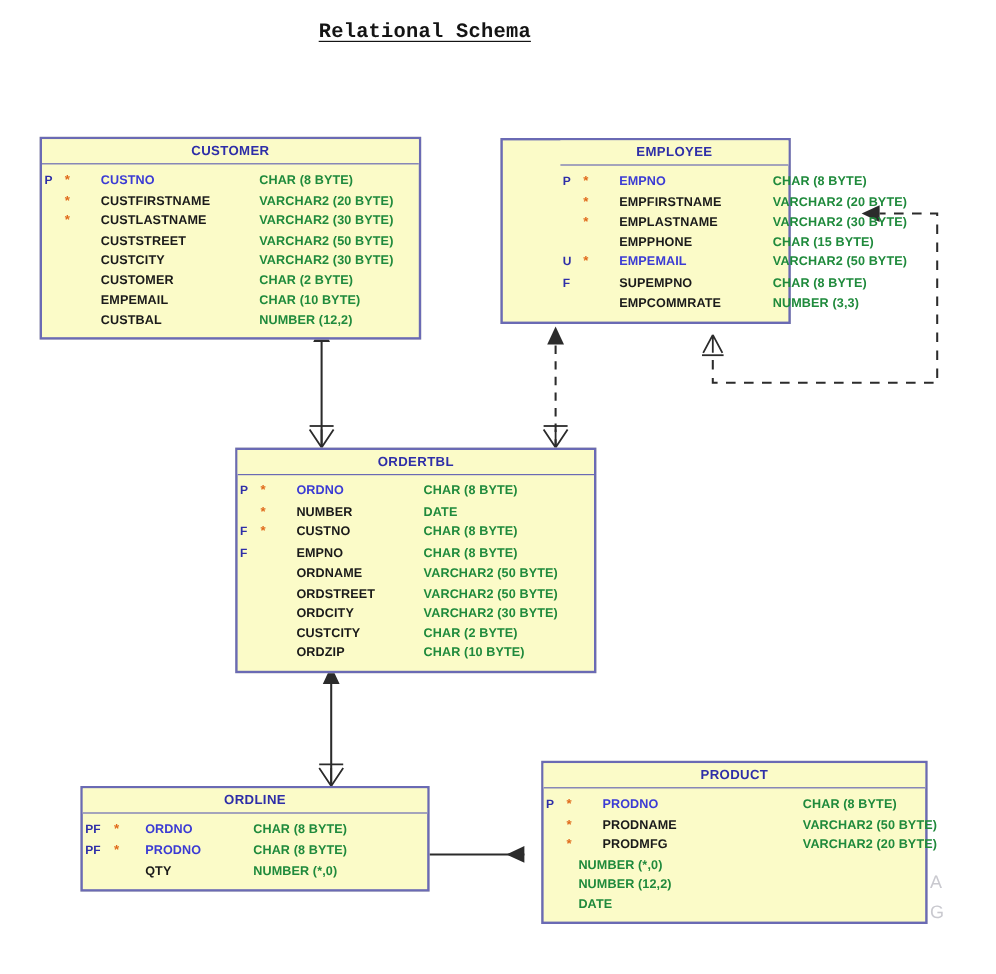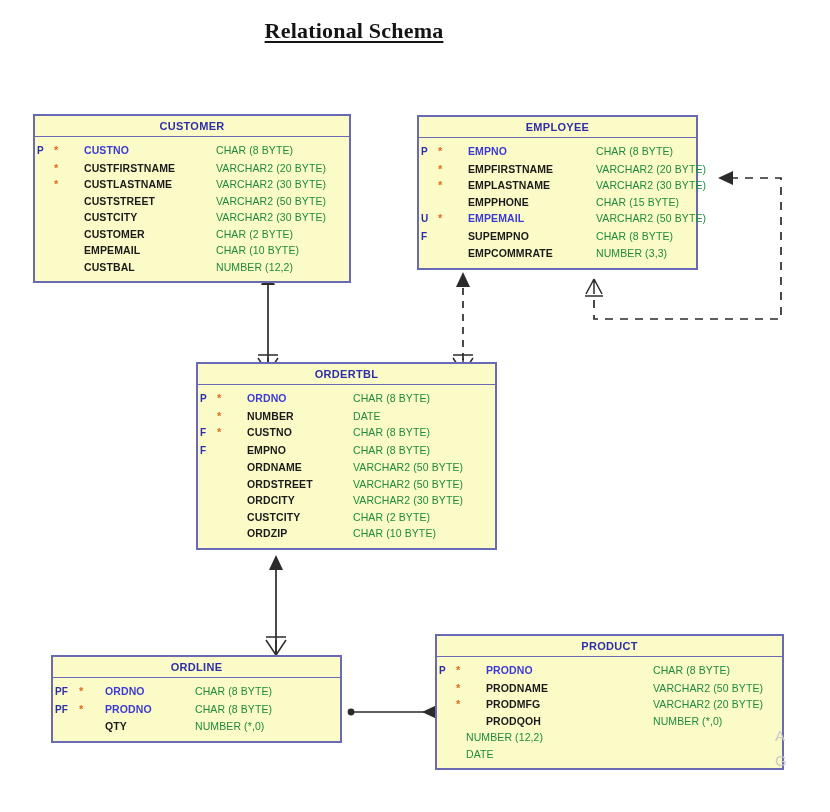--- a/index.html
+++ b/index.html
@@ -15,23 +15,23 @@
     font-family: "Liberation Sans", sans-serif;
     -webkit-font-smoothing: antialiased;
   }
 
   #page-title {
     position: absolute;
     top: 18px;
     left: 0;
     width: 708px;
     text-align: center;
-    font-family: Liberation Serif, serif;
-    font-weight: bold;
-    font-size: 22px;
+    font-family: Liberation Mono, monospace;
+    font-weight: bold;
+    font-size: 17px;
     color: #141414;
     text-decoration: underline;
     text-underline-offset: 3px;
     letter-spacing: 0.2px;
   }
 
   
   .entity {
     position: absolute;
     background: #fbfbc8;
@@ -76,40 +76,40 @@
   }
   .attr .aname {
     color: #1a1a1a;
     font-weight: bold;
     letter-spacing: 0.1px;
     margin-left: 20px;
   }
   .attr.iskey .aname { color: #3b3bd4; }
   .attr .atype {
     color: #1f8a3c;
-    font-weight: normal;
+    font-weight: bold;
     letter-spacing: 0.1px;
   }
 
   
   .e-customer .aname { width: 132px; flex: 0 0 132px; }
   .e-employee .aname { width: 128px; flex: 0 0 128px; }
   .e-ordertbl .aname { width: 106px; flex: 0 0 106px; }
   .e-ordline  .aname { width:  90px; flex: 0 0  90px; }
   .e-product  .aname { width: 167px; flex: 0 0 167px; }
 
   .e-ordline .keycol { width: 24px; flex: 0 0 24px; }
   .e-ordline .mand { width: 6px; flex: 0 0 6px; }
 
   
   #ent-customer { left: 33px;  top: 114px; width: 318px; }
-  #ent-employee { left: 417px; top: 115px; width: 281px; }
-  #ent-ordertbl { left: 196px; top: 362px; width: 301px; }
-  #ent-ordline  { left: 51px;  top: 655px; width: 291px; }
-  #ent-product  { left: 435px; top: 634px; width: 349px; }
+  #ent-employee { left: 417px; top: 115px; width: 242px; padding-left: 48px; }
+  #ent-ordertbl { left: 196px; top: 373px; width: 301px; }
+  #ent-ordline  { left: 67px;  top: 655px; width: 291px; }
+  #ent-product  { left: 451px; top: 634px; width: 322px; }
 
   
   #links {
     position: absolute;
     left: 0; top: 0;
     width: 830px; height: 812px;
     pointer-events: none;
   }
 
   
@@ -374,21 +374,20 @@
     </div>
     <div class="attr">
       <span class="keycol"></span>
       <span class="mand">*</span>
       <span class="aname">PRODMFG</span>
       <span class="atype">VARCHAR2 (20 BYTE)</span>
     </div>
     <div class="attr">
       <span class="keycol"></span>
       <span class="mand"></span>
-      <span class="aname">PRODQOH</span>
       <span class="atype">NUMBER (*,0)</span>
     </div>
     <div class="attr">
       <span class="keycol"></span>
       <span class="mand"></span>
       <span class="atype">NUMBER (12,2)</span>
     </div>
     <div class="attr">
       <span class="keycol"></span>
       <span class="mand"></span>

